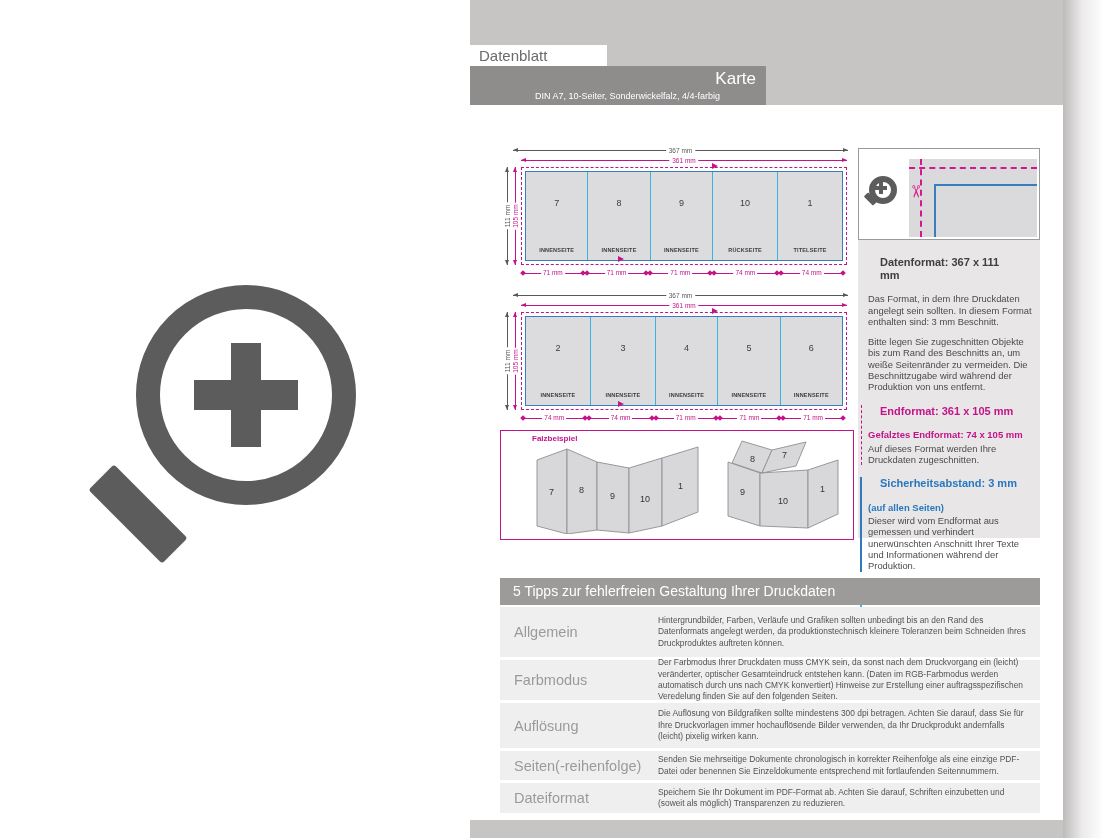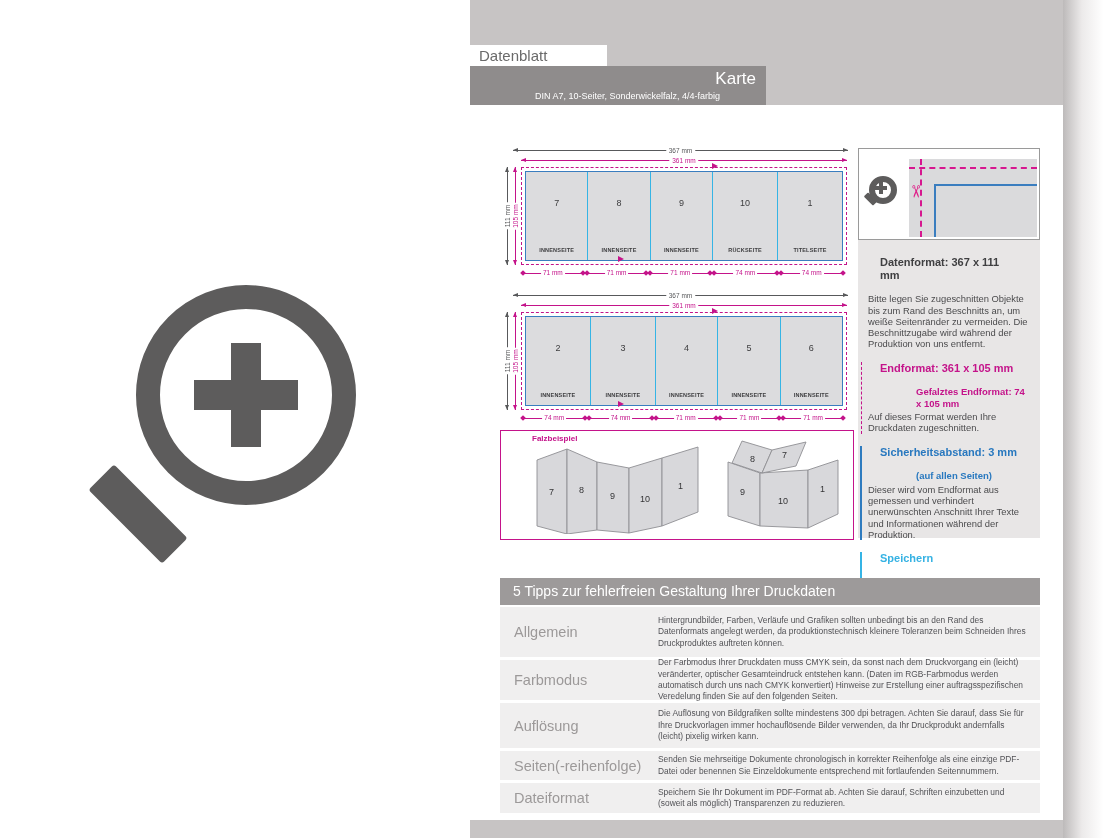--- a/index.html
+++ b/index.html
@@ -82,21 +82,21 @@
   .scissors{position:absolute;left:-1px;top:22px;color:#e0218a;font-size:17px;transform:rotate(90deg);}
   .minimag-ring{position:absolute;left:10px;top:27px;width:16px;height:16px;border:6px solid #5d5c5c;border-radius:50%;}
   .minimag-hbar{position:absolute;left:16px;top:37px;width:12px;height:4px;background:#5d5c5c;}
   .minimag-vbar{position:absolute;left:20px;top:33px;width:4px;height:12px;background:#5d5c5c;}
   .minimag-handle{position:absolute;left:5px;top:47px;width:13px;height:6px;background:#5d5c5c;
                   transform:rotate(45deg);border-radius:1px;}
 
   .infosections{position:absolute;left:10px;top:96px;width:164px;}
   .isec{margin-bottom:11px;}
   .isec h4{margin:12px;font-size:11px;line-height:1.15;}
-  .isec .sub{font-size:9.5px;font-weight:bold;line-height:1.2;margin-left:48px;}
+  .isec .sub{font-size:9.5px;font-weight:bold;line-height:1.2;}
   .isec p{margin:2px 0 0 0;font-size:9.4px;line-height:1.2;color:#4b4b4d;}
   .isec p + p{margin-top:9px;}
   .h-dark{color:#3f3f41;}
   .h-mag{color:#c4138a;}
   .h-blue{color:#2878bf;}
   .h-cyan{color:#35b2e3;}
   .b-mag{border-left:1px dashed #c4138a;padding-left:6px;margin-left:-7px;}
   .b-blue{border-left:2px solid #2e7bbf;padding-left:6px;margin-left:-8px;}
   .b-cyan{border-left:2px solid #35b4e5;padding-left:6px;margin-left:-8px;}
 
@@ -297,20 +297,21 @@
       <div class="cg-dash-v"></div>
       <div class="cg-blue-h"></div>
       <div class="cg-blue-v"></div>
       <div class="scissors">✂</div>
     </div>
   </div>
 
   <div class="infosections">
     <div class="isec">
       <h4 class="h-dark">Datenformat: 367 x 111 mm</h4>
+      <p>Das Format, in dem Ihre Druckdaten angelegt sein sollten. In diesem Format enthalten sind: 3 mm Beschnitt.</p>
       <p>Bitte legen Sie zugeschnitten Objekte bis zum Rand des Beschnitts an, um weiße Seitenränder zu vermeiden. Die Beschnittzugabe wird während der Produktion von uns entfernt.</p>
     </div>
     <div class="isec b-mag">
       <h4 class="h-mag">Endformat: 361 x 105 mm</h4>
       <div class="sub h-mag">Gefalztes Endformat: 74 x 105 mm</div>
       <p>Auf dieses Format werden Ihre Druckdaten zugeschnitten.</p>
     </div>
     <div class="isec b-blue">
       <h4 class="h-blue">Sicherheitsabstand: 3 mm</h4>
       <div class="sub h-blue">(auf allen Seiten)</div>

